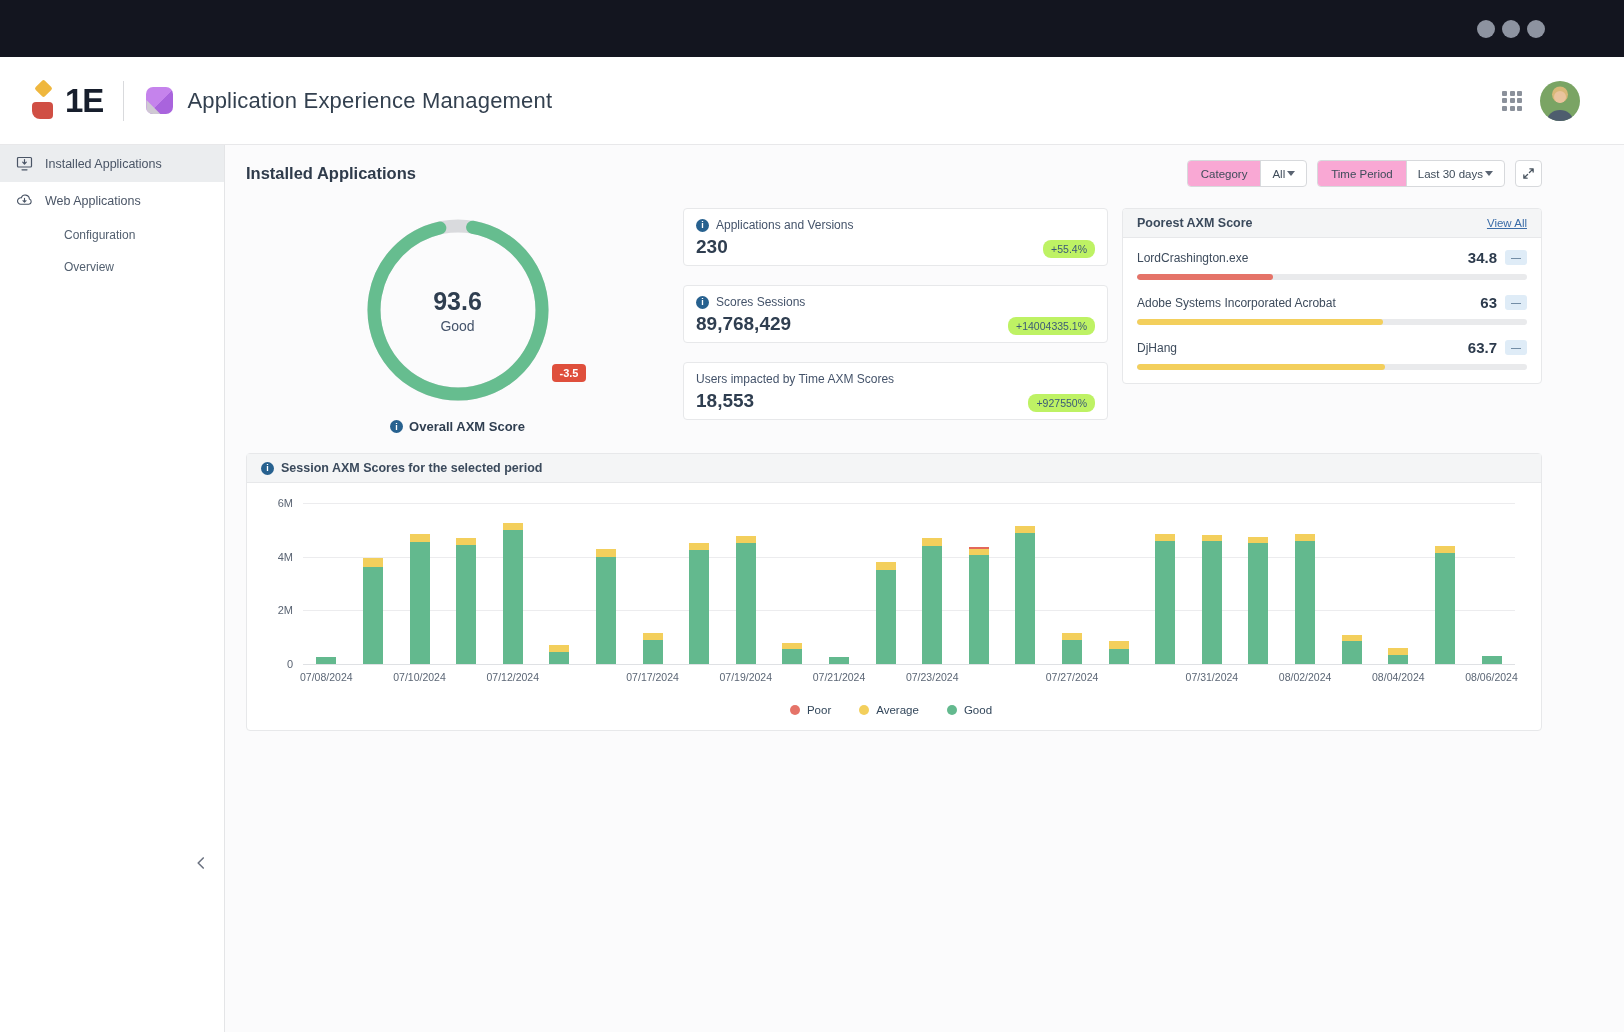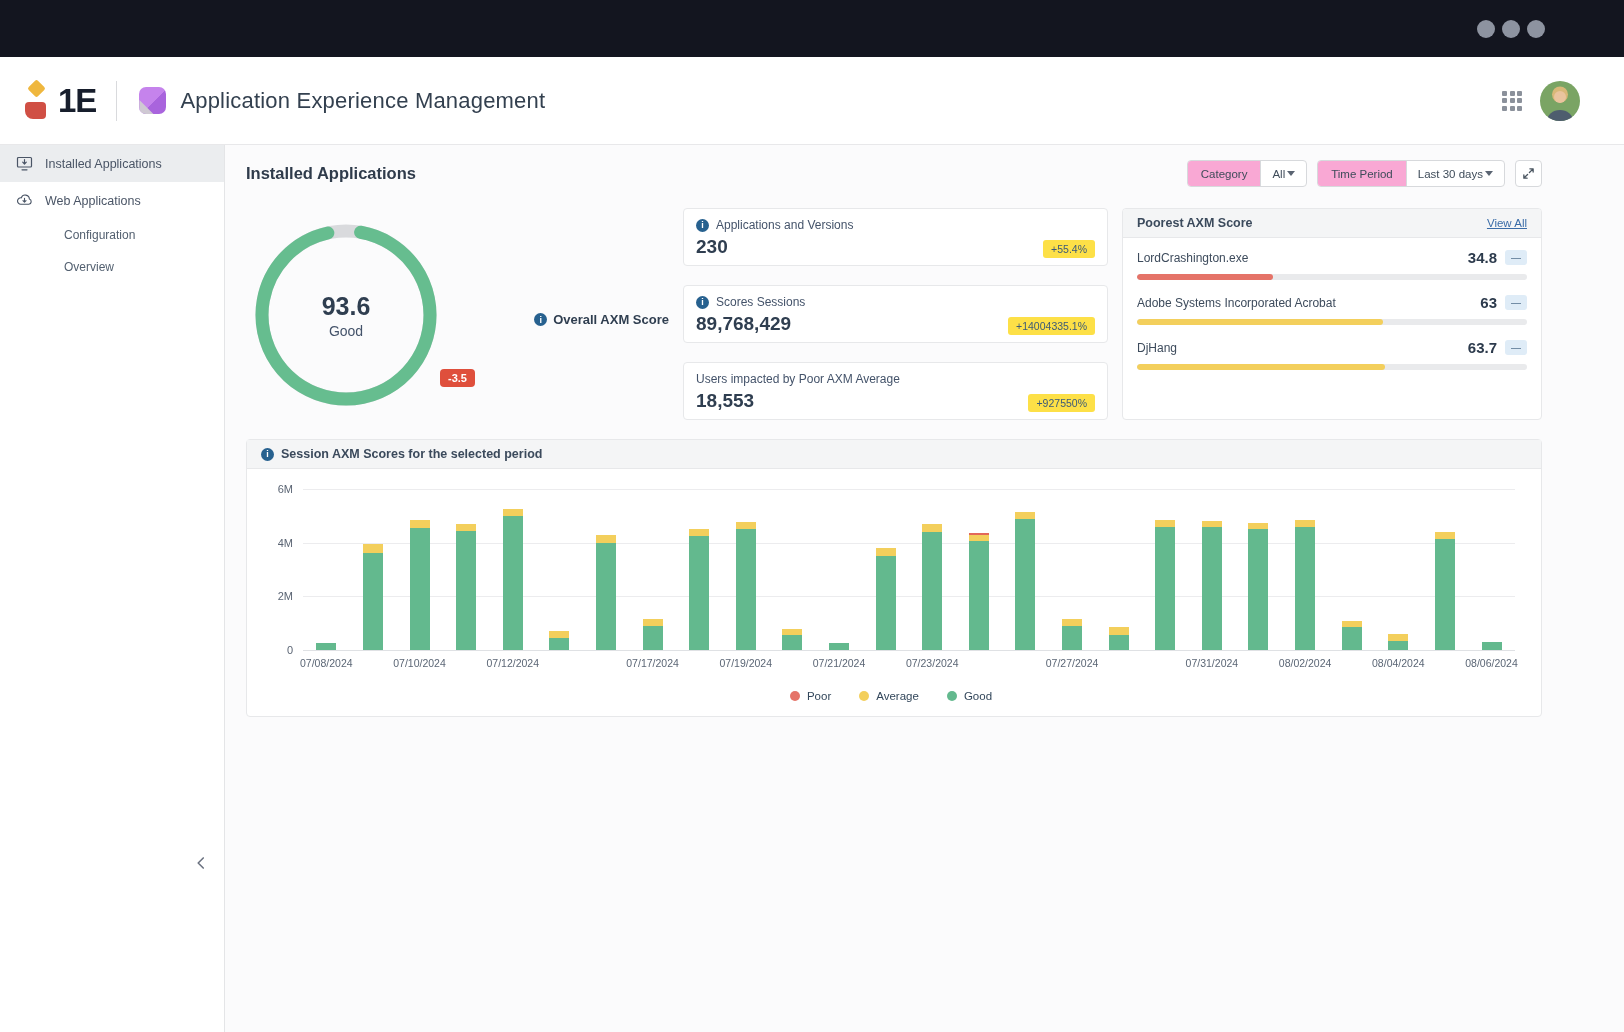--- a/index.html
+++ b/index.html
@@ -6,21 +6,21 @@
   html,body { width:1624px; height:1032px; overflow:hidden; }
   body { font-family:"Liberation Sans", sans-serif; background:#fbfbfc; color:#3d4b5c; }
   .app { width:1624px; height:1032px; display:flex; flex-direction:column; }
 
   
   .topbar { height:57px; background:#13151f; flex:0 0 auto; display:flex; align-items:center; justify-content:flex-end; padding-right:79px; }
   .win-dots { display:flex; gap:7px; }
   .win-dot { width:18px; height:18px; border-radius:50%; background:#8d93a0; }
 
   
-  .appbar { height:88px; background:#ffffff; border-bottom:1px solid #e8e8ea; display:flex; align-items:center; justify-content:space-between; padding:0 44px 0 25px; flex:0 0 auto; }
+  .appbar { height:88px; background:#ffffff; border-bottom:1px solid #e8e8ea; display:flex; align-items:center; justify-content:space-between; padding:0 44px 0 32px; flex:0 0 auto; }
   .brand { display:flex; align-items:center; }
   .logo { display:flex; align-items:center; gap:7px; }
   .logo-mark { position:relative; width:26px; height:44px; }
   .logo-diamond { position:absolute; left:5px; top:3px; width:13px; height:13px; background:#efb73e; transform:rotate(45deg); border-radius:2px; }
   .logo-redsq { position:absolute; left:0; bottom:4px; width:21px; height:17px; background:#d04f44; border-radius:4px 4px 4px 8px; }
   .logo-text { font-size:33px; font-weight:800; color:#171e2c; letter-spacing:-1px; }
   .vdiv { width:1px; height:40px; background:#d9dadd; margin:0 22px 0 20px; }
   .axm-icon { width:27px; height:27px; border-radius:7px; background:linear-gradient(135deg,#c583ec 55%,#a964dd 55%); position:relative; overflow:hidden; margin-right:14px; }
   .axm-icon::after { content:""; position:absolute; left:0; bottom:0; width:100%; height:100%; background:#cfc9d3; clip-path:polygon(0 48%, 52% 100%, 0 100%); }
   .app-title { font-size:22px; font-weight:500; color:#33404f; letter-spacing:.2px; }
@@ -44,38 +44,38 @@
   .page-title { font-size:16.5px; font-weight:700; color:#2f3b4b; }
   .filters { display:flex; align-items:center; gap:10px; }
   .fgroup { display:flex; border:1px solid #d7d9dc; border-radius:4px; overflow:hidden; height:27px; font-size:11.5px; background:#fff; cursor:pointer; }
   .f-label { background:#f9a8d4; border-right:1px solid #d7d9dc; display:flex; align-items:center; padding:0 13px; color:#3f4c5a; }
   .f-value { display:flex; align-items:center; gap:2px; padding:0 11px; color:#3f4c5a; }
   .caret { width:0; height:0; border-left:4px solid transparent; border-right:4px solid transparent; border-top:5px solid #5a6472; }
   .expand-btn { width:27px; height:27px; border:1px solid #d7d9dc; border-radius:4px; background:#fff; display:flex; align-items:center; justify-content:center; cursor:pointer; }
 
   
   .row1 { display:grid; grid-template-columns:423px 425px 420px; column-gap:14px; margin-top:8px; }
-  .donut-col { display:flex; flex-direction:row; align-items:center; padding-top:2px;justify-content:space-between; }
+  .donut-col { display:flex; flex-direction:column; align-items:center; padding-top:2px;justify-content:space-between; }
   .donut-wrap { position:relative; width:200px; height:200px; }
   .donut-center { position:absolute; inset:0; display:flex; flex-direction:column; align-items:center; justify-content:center; }
   .donut-score { font-size:25px; font-weight:700; color:#2f3e50; }
   .donut-rating { font-size:14px; color:#44536a; margin-top:2px; }
   .donut-delta { position:absolute; left:194px; top:154px; background:#df4f3c; color:#fff; font-size:11px; font-weight:700; padding:3px 8px; border-radius:4px; white-space:nowrap; }
   .donut-caption { display:flex; align-items:center; gap:6px; margin-top:9px; font-size:13px; font-weight:700; color:#2f3e50; }
 
   .info-i { width:13px; height:13px; border-radius:50%; background:#27618f; color:#fff; font-size:9px; font-weight:700; display:inline-flex; align-items:center; justify-content:center; flex:0 0 auto; font-style:normal; }
 
   .stats-col { display:flex; flex-direction:column; gap:19px; }
   .stat-card { background:#fff; border:1px solid #e7e8ea; border-radius:4px; height:58px; padding:9px 12px 8px; }
   .stat-label { display:flex; align-items:center; gap:7px; font-size:12px; color:#44536a; }
   .stat-valrow { display:flex; align-items:flex-end; justify-content:space-between; margin-top:4px; }
   .stat-value { font-size:19px; font-weight:700; color:#2f3e50; }
-  .delta-badge { background:#fde047; color:#3c5a78; font-size:10.5px; padding:3px 8px; border-radius:3px; }
-
-  .poorest-card { background:#fff; border:1px solid #e7e8ea; border-radius:4px; height:212px; overflow:hidden; }
+  .delta-badge { background:#bef264; color:#3c5a78; font-size:10.5px; padding:3px 8px; border-radius:8px; }
+
+  .poorest-card { background:#fff; border:1px solid #e7e8ea; border-radius:4px; height:176px; overflow:hidden; }
   .card-head { background:#f4f5f6; border-bottom:1px solid #e7e8ea; display:flex; align-items:center; justify-content:space-between; padding:7px 14px; }
   .card-head-title { font-size:12.5px; font-weight:700; color:#3b4a5c; display:flex; align-items:center; gap:7px; }
   .view-all { font-size:11.5px; color:#3a6ca8; text-decoration:underline; cursor:pointer; }
   .axm-row { padding:11px 14px 3px; }
   .axm-top { display:flex; align-items:center; justify-content:space-between; }
   .axm-name { font-size:12px; color:#3d4b5c; }
   .axm-right { display:flex; align-items:center; gap:8px; }
   .axm-score { font-size:15px; font-weight:700; color:#2c3a4c; }
   .dash-badge { background:#dfecf7; color:#51708e; font-size:10px; width:22px; height:15px; border-radius:3px; display:flex; align-items:center; justify-content:center; }
   .axm-bar { height:6px; border-radius:3px; background:#e9eaec; margin-top:8px; overflow:hidden; }
@@ -239,21 +239,21 @@
               <span class="info-i">i</span>
               <span>Scores Sessions</span>
             </div>
             <div class="stat-valrow">
               <span class="stat-value">89,768,429</span>
               <span class="delta-badge">+14004335.1%</span>
             </div>
           </div>
           <div class="stat-card">
             <div class="stat-label">
-              <span>Users impacted by Poor AXM Average</span>
+              <span>Users impacted by Time AXM Scores</span>
             </div>
             <div class="stat-valrow">
               <span class="stat-value">18,553</span>
               <span class="delta-badge">+927550%</span>
             </div>
           </div>
         </section>
 
         <section class="poorest-card">
           <div class="card-head">

